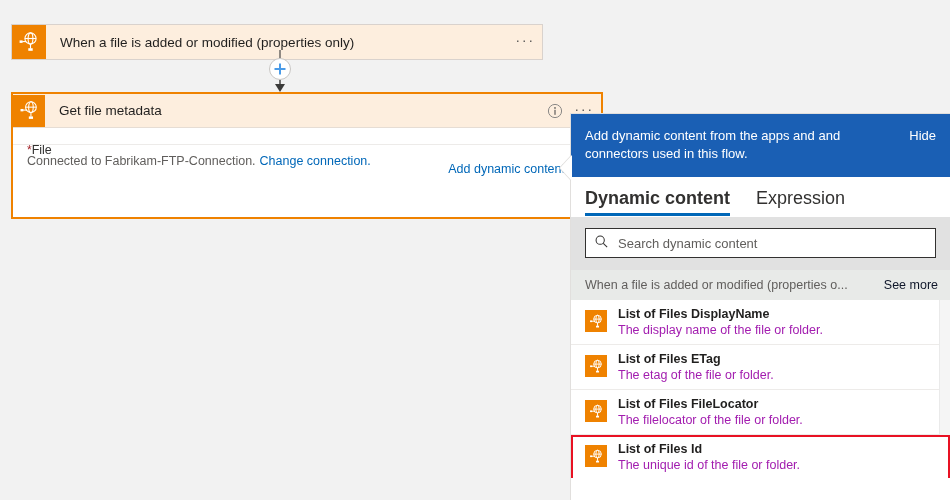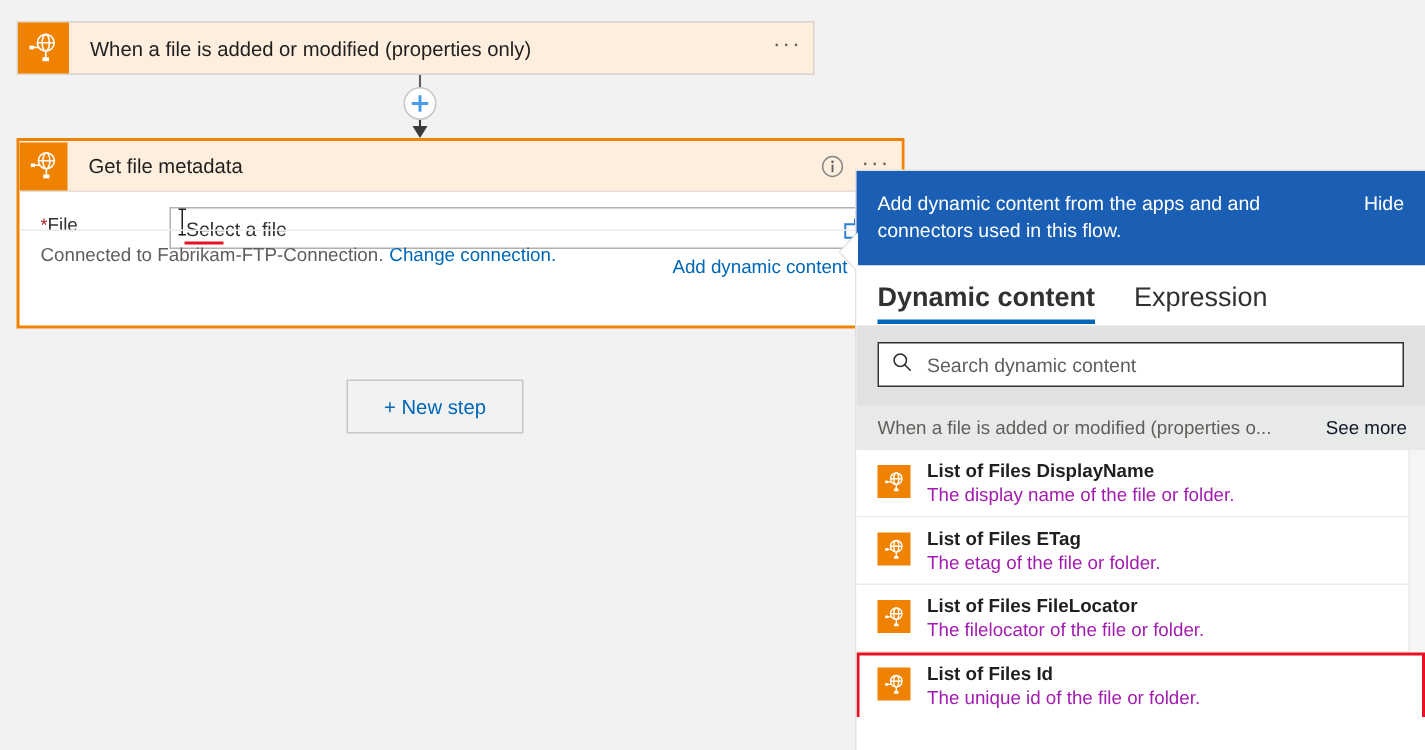--- a/index.html
+++ b/index.html
@@ -19,21 +19,21 @@
   #designer-canvas {
     position: absolute;
     left: 0; top: 0;
     width: 560px; height: 500px;
     background: #f2f2f2;
   }
 
   
   #trigger-card {
     position: absolute;
-    left: 11px; top: 14px;
+    left: 11px; top: 24px;
     width: 532px; height: 36px;
     background: #fdeede;
     border: 1px solid #d9d2cd;
     display: flex;
     align-items: center;
   }
   .card-icon {
     width: 34px; height: 34px;
     background: #ef8200;
     flex: 0 0 34px;
@@ -417,45 +417,34 @@
         </svg>
       </div>
       <div class="ellipsis-btn">···</div>
     </div>
 
     <div id="action-card-body">
       <div class="field-row">
         <div class="field-label">
           <span class="req-star">*</span><span>File</span>
         </div>
-        <div class="file-input">
-          <div class="file-input-text">Select a file<span class="caret"></span></div>
-          <div class="red-underline"></div>
-          <div class="folder-icon">
-            <svg width="17" height="15" viewBox="0 0 17 15">
-              <path d="M1.5 4.5 h13 v9 h-13 z" fill="none" stroke="#2b7cd3" stroke-width="1.3"></path>
-              <path d="M8 4.5 v-3 h7 v7.5" fill="none" stroke="#2b7cd3" stroke-width="1.3"></path>
-            </svg>
-          </div>
-        </div>
       </div>
 
       <div id="add-dyn-row">
         <span class="link">Add dynamic content</span>
         <span id="plus-badge">+</span>
       </div>
 
       <div id="connected-row">
         <span>Connected to Fabrikam-FTP-Connection.</span>
         <span class="link">Change connection.</span>
       </div>
     </div>
   </div>
 
-  <div id="new-step-btn">+ New step</div>
 </div>
 
 <div id="panel-pointer"></div>
 
 <div id="dyn-panel">
 
   <div id="panel-header">
     <div id="panel-header-text">Add dynamic content from the apps and and connectors used in this flow.</div>
     <div id="hide-link">Hide</div>
   </div>

